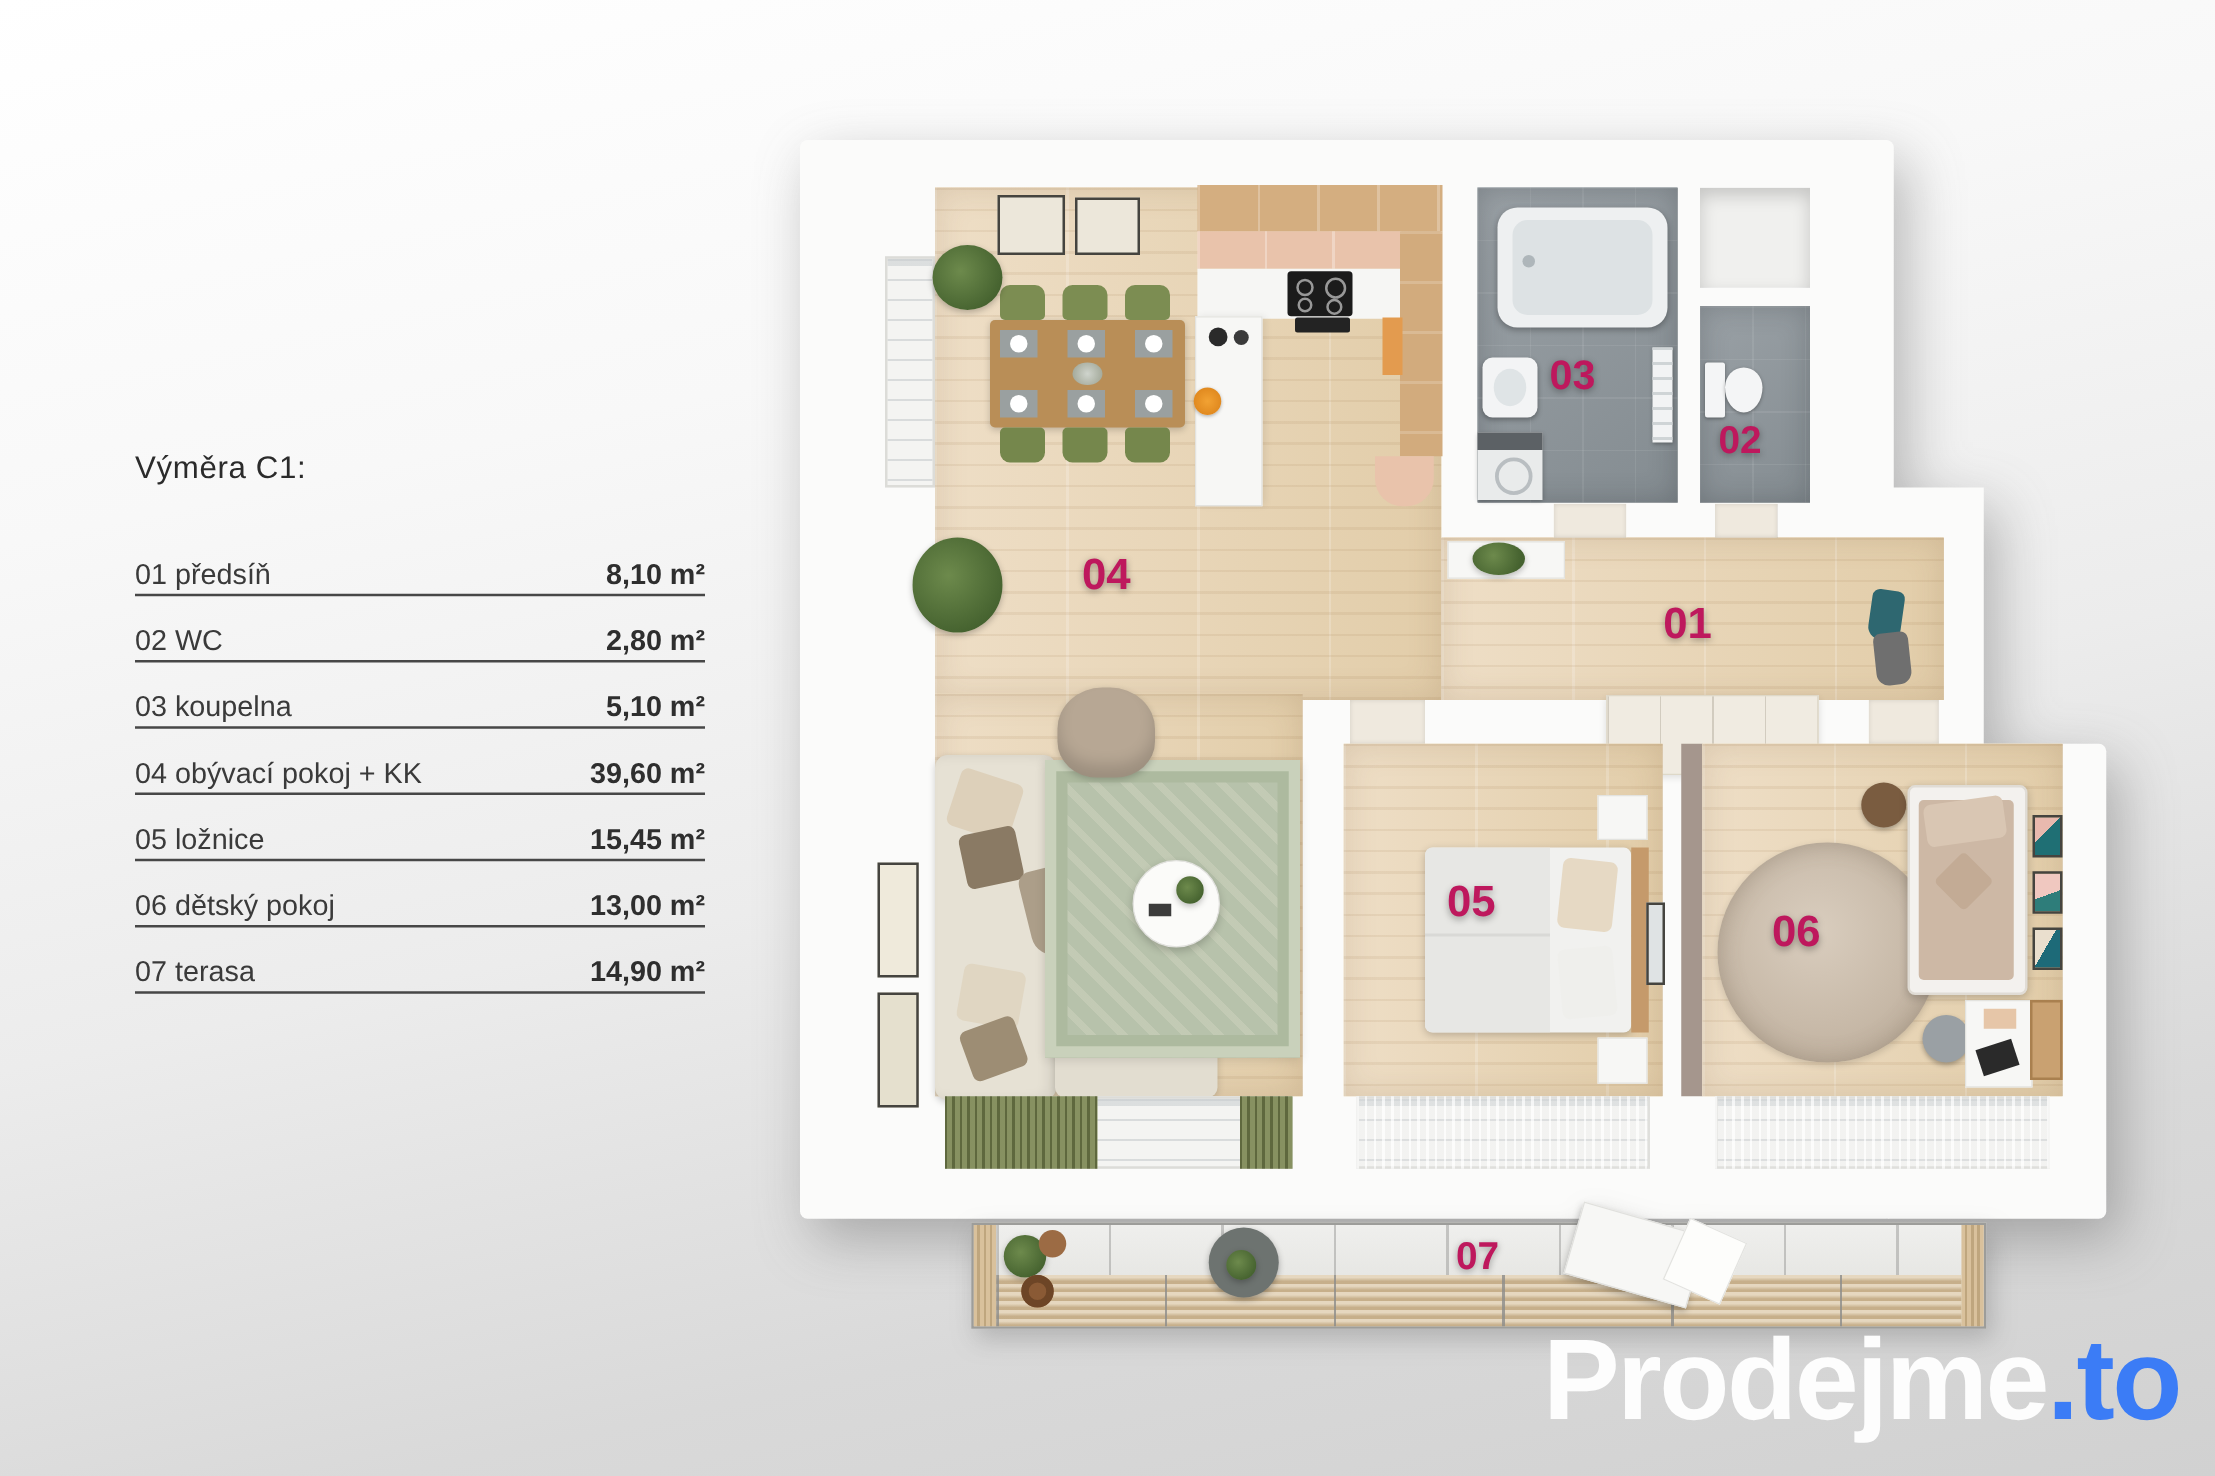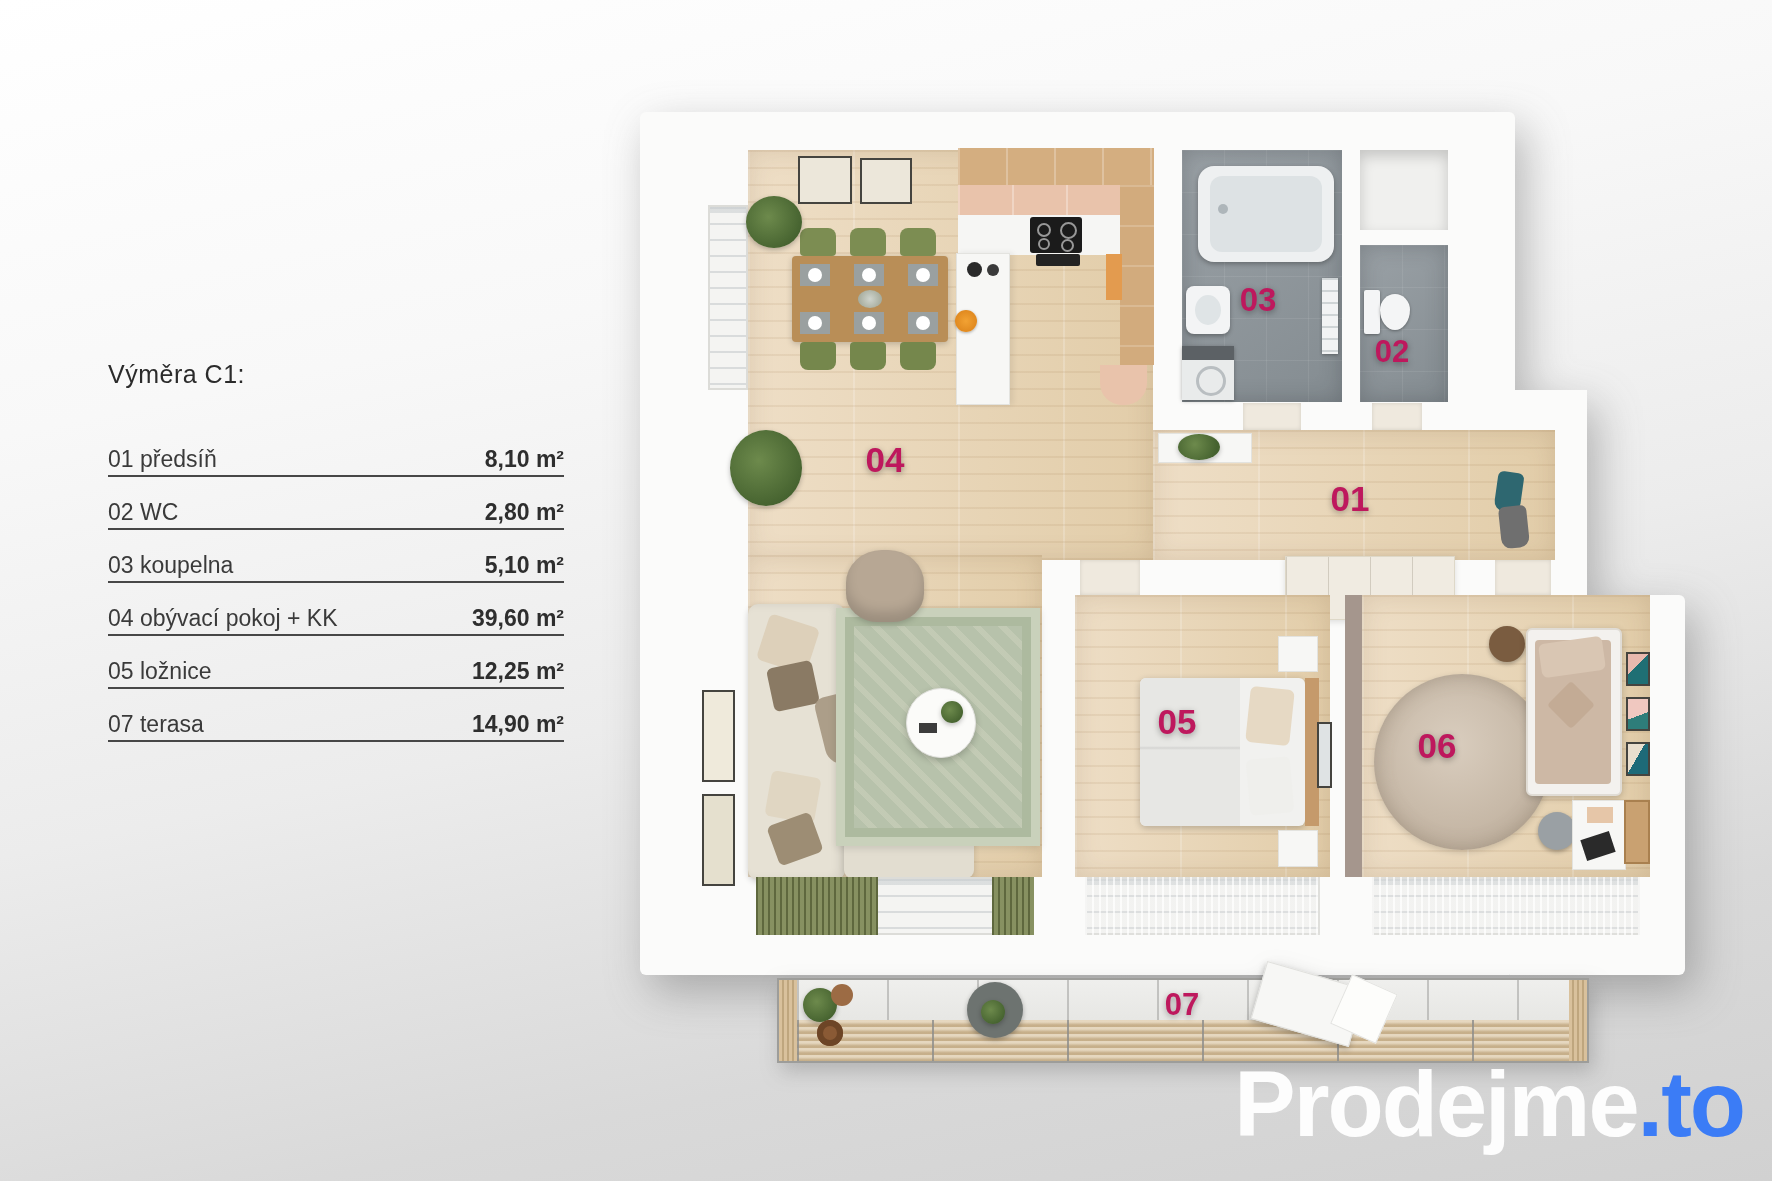--- a/index.html
+++ b/index.html
@@ -106,21 +106,25 @@
     <div class="row">
       <span class="lbl">03 koupelna</span>
       <span class="val">5,10 m²</span>
     </div>
     <div class="row">
       <span class="lbl">04 obývací pokoj + KK</span>
       <span class="val">39,60 m²</span>
     </div>
     <div class="row">
       <span class="lbl">05 ložnice</span>
-      <span class="val">12,25 m²</span>
+      <span class="val">15,45 m²</span>
+    </div>
+    <div class="row">
+      <span class="lbl">06 dětský pokoj</span>
+      <span class="val">13,00 m²</span>
     </div>
     <div class="row">
       <span class="lbl">07 terasa</span>
       <span class="val">14,90 m²</span>
     </div>
   </div>
 </aside>
 
 <div class="slab-group">
 

